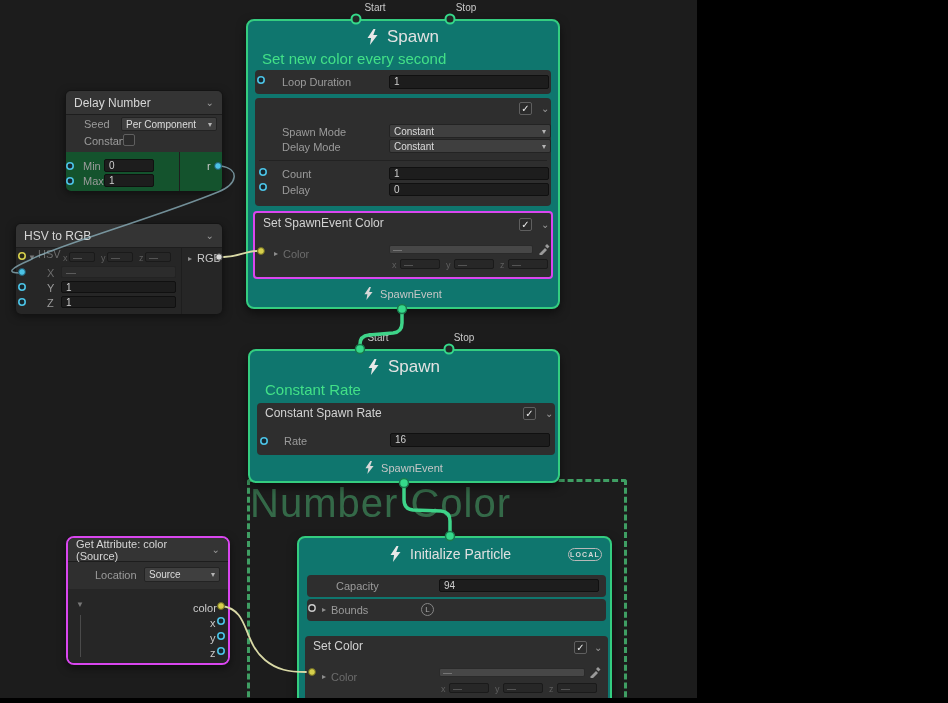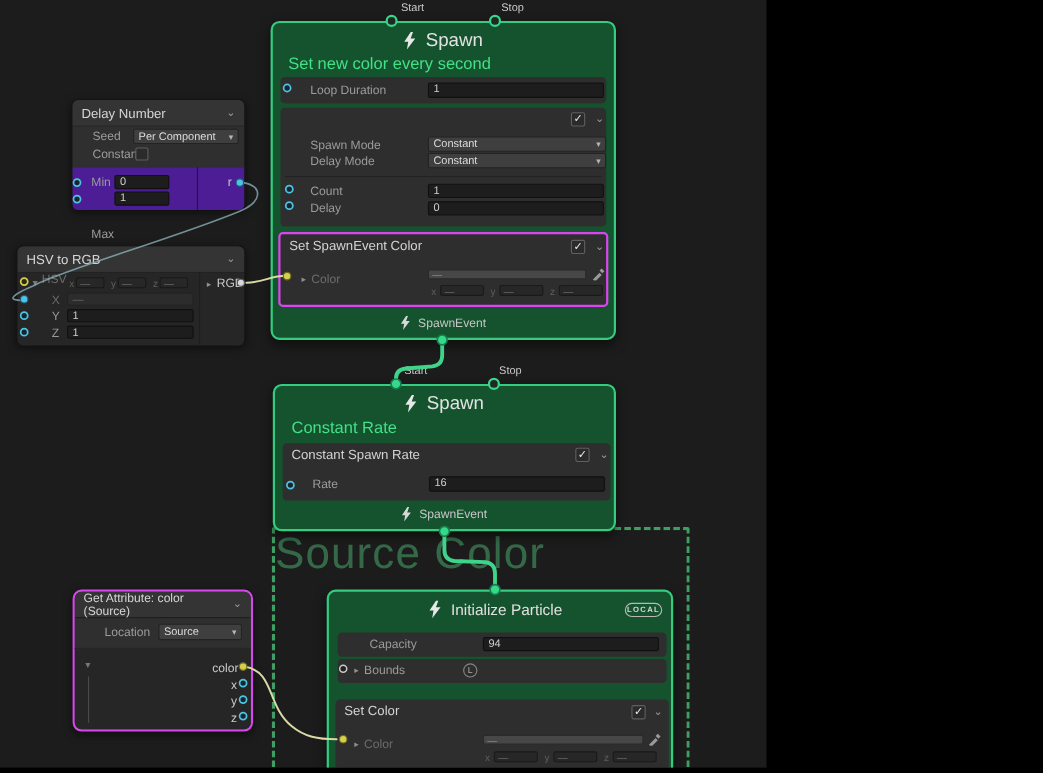--- a/index.html
+++ b/index.html
@@ -4,21 +4,21 @@
 <style>
   html,body{margin:0;padding:0;background:#000;}
   .stage{position:relative;width:948px;height:703px;background:#000;overflow:hidden;
          font-family:"Liberation Sans","DejaVu Sans",sans-serif;}
   .canvas{position:absolute;left:0;top:0;width:697px;height:698px;background:#1c1c1c;overflow:hidden;}
   .abs{position:absolute;}
   
   .groupbox{position:absolute;border:3px dashed #3f9e63;border-radius:3px;z-index:1;}
   .grouptitle{position:absolute;font-size:40px;color:rgba(72,170,110,.55);white-space:nowrap;z-index:2;letter-spacing:1px;}
   
-  .ctx{position:absolute;background:#14532d;border:2px solid #34cd80;border-radius:8px;
+  .ctx{position:absolute;background:#0f766e;border:2px solid #34cd80;border-radius:8px;
        box-shadow:0 4px 10px rgba(0,0,0,.5);z-index:10;box-sizing:border-box;}
   .node{position:absolute;background:#2a2a2a;border:1px solid #141414;border-radius:6px;
        box-shadow:0 3px 8px rgba(0,0,0,.5);z-index:10;box-sizing:border-box;}
   .node.sel,.block.sel{border:2px solid #d946ef;}
   .nhead{height:24px;background:#343434;border-bottom:1px solid #1d1d1d;border-radius:5px 5px 0 0;
          display:flex;align-items:center;padding:0 8px;color:#d6d6d6;font-size:12px;box-sizing:border-box;}
   .nsettings{background:#2f2f2f;border-bottom:1px solid #1d1d1d;position:relative;}
   .chev{margin-left:auto;color:#9a9a9a;font-size:10px;}
   .block{position:absolute;background:#2e2e2e;border-radius:4px;box-sizing:border-box;}
   .bhead{display:flex;align-items:center;height:20px;padding:0 8px;color:#d2d2d2;font-size:12px;}
@@ -56,21 +56,21 @@
   .edges{position:absolute;left:0;top:0;z-index:40;pointer-events:none;}
   .letterbox{position:absolute;background:#000;z-index:100;}
 </style>
 </head>
 <body>
 
 <div class="stage">
 <div class="canvas">
 
   <div class="groupbox" style="left:247px;top:479px;width:374px;height:230px;"></div>
-  <div class="grouptitle" style="left:250px;top:481px;">Source Color</div>
+  <div class="grouptitle" style="left:250px;top:481px;">Number Color</div>
 
   <div class="flowlbl" style="left:357px;top:2px;width:36px;">Start</div>
   <div class="flowlbl" style="left:450px;top:2px;width:32px;">Stop</div>
   <div class="ctx" style="left:246px;top:19px;width:314px;height:290px;">
     <div class="ctitle" style="top:6px;">
       <svg class="bolt" viewBox="0 0 10 16">
             <path d="M6 0 L0 9 H3.6 L2.4 16 L10 6 H5.8 L8 0 Z"></path>
           </svg>
       <span style="font-size:17px;">Spawn</span>
     </div>
@@ -136,25 +136,25 @@
     </div>
     <div class="nsettings" style="height:37px;">
       <span class="lbl" style="left:18px;top:3px;">Seed</span>
       <div class="dd" style="left:55px;top:2px;width:96px;height:14px;">
         <span>Per Component</span>
         <span class="arr">▾</span>
       </div>
       <span class="lbl" style="left:18px;top:20px;">Constant</span>
       <div class="checkbox" style="left:57px;top:19px;width:12px;height:12px;"></div>
     </div>
-    <div class="abs" style="left:0;top:61px;width:100%;height:39px;background:#4c1d95;border-radius:0 0 5px 5px;">
+    <div class="abs" style="left:0;top:61px;width:100%;height:39px;background:#14532d;border-radius:0 0 5px 5px;">
       <div class="divv" style="left:113px;top:0;height:39px;"></div>
       <span class="lbl" style="left:17px;top:8px;">Min</span>
       <div class="field" style="left:38px;top:7px;width:50px;height:13px;">0</div>
-      <span class="lbl" style="left:17px;top:23px;margin-top:32px;">Max</span>
+      <span class="lbl" style="left:17px;top:23px;">Max</span>
       <div class="field" style="left:38px;top:22px;width:50px;height:13px;">1</div>
       <span class="lbl lite" style="left:141px;top:8px;">r</span>
     </div>
   </div>
 
   <div class="node" style="left:15px;top:223px;width:208px;height:90px;">
     <div class="nhead">
       <span>HSV to RGB</span>
       <span class="chev">⌄</span>
     </div>

